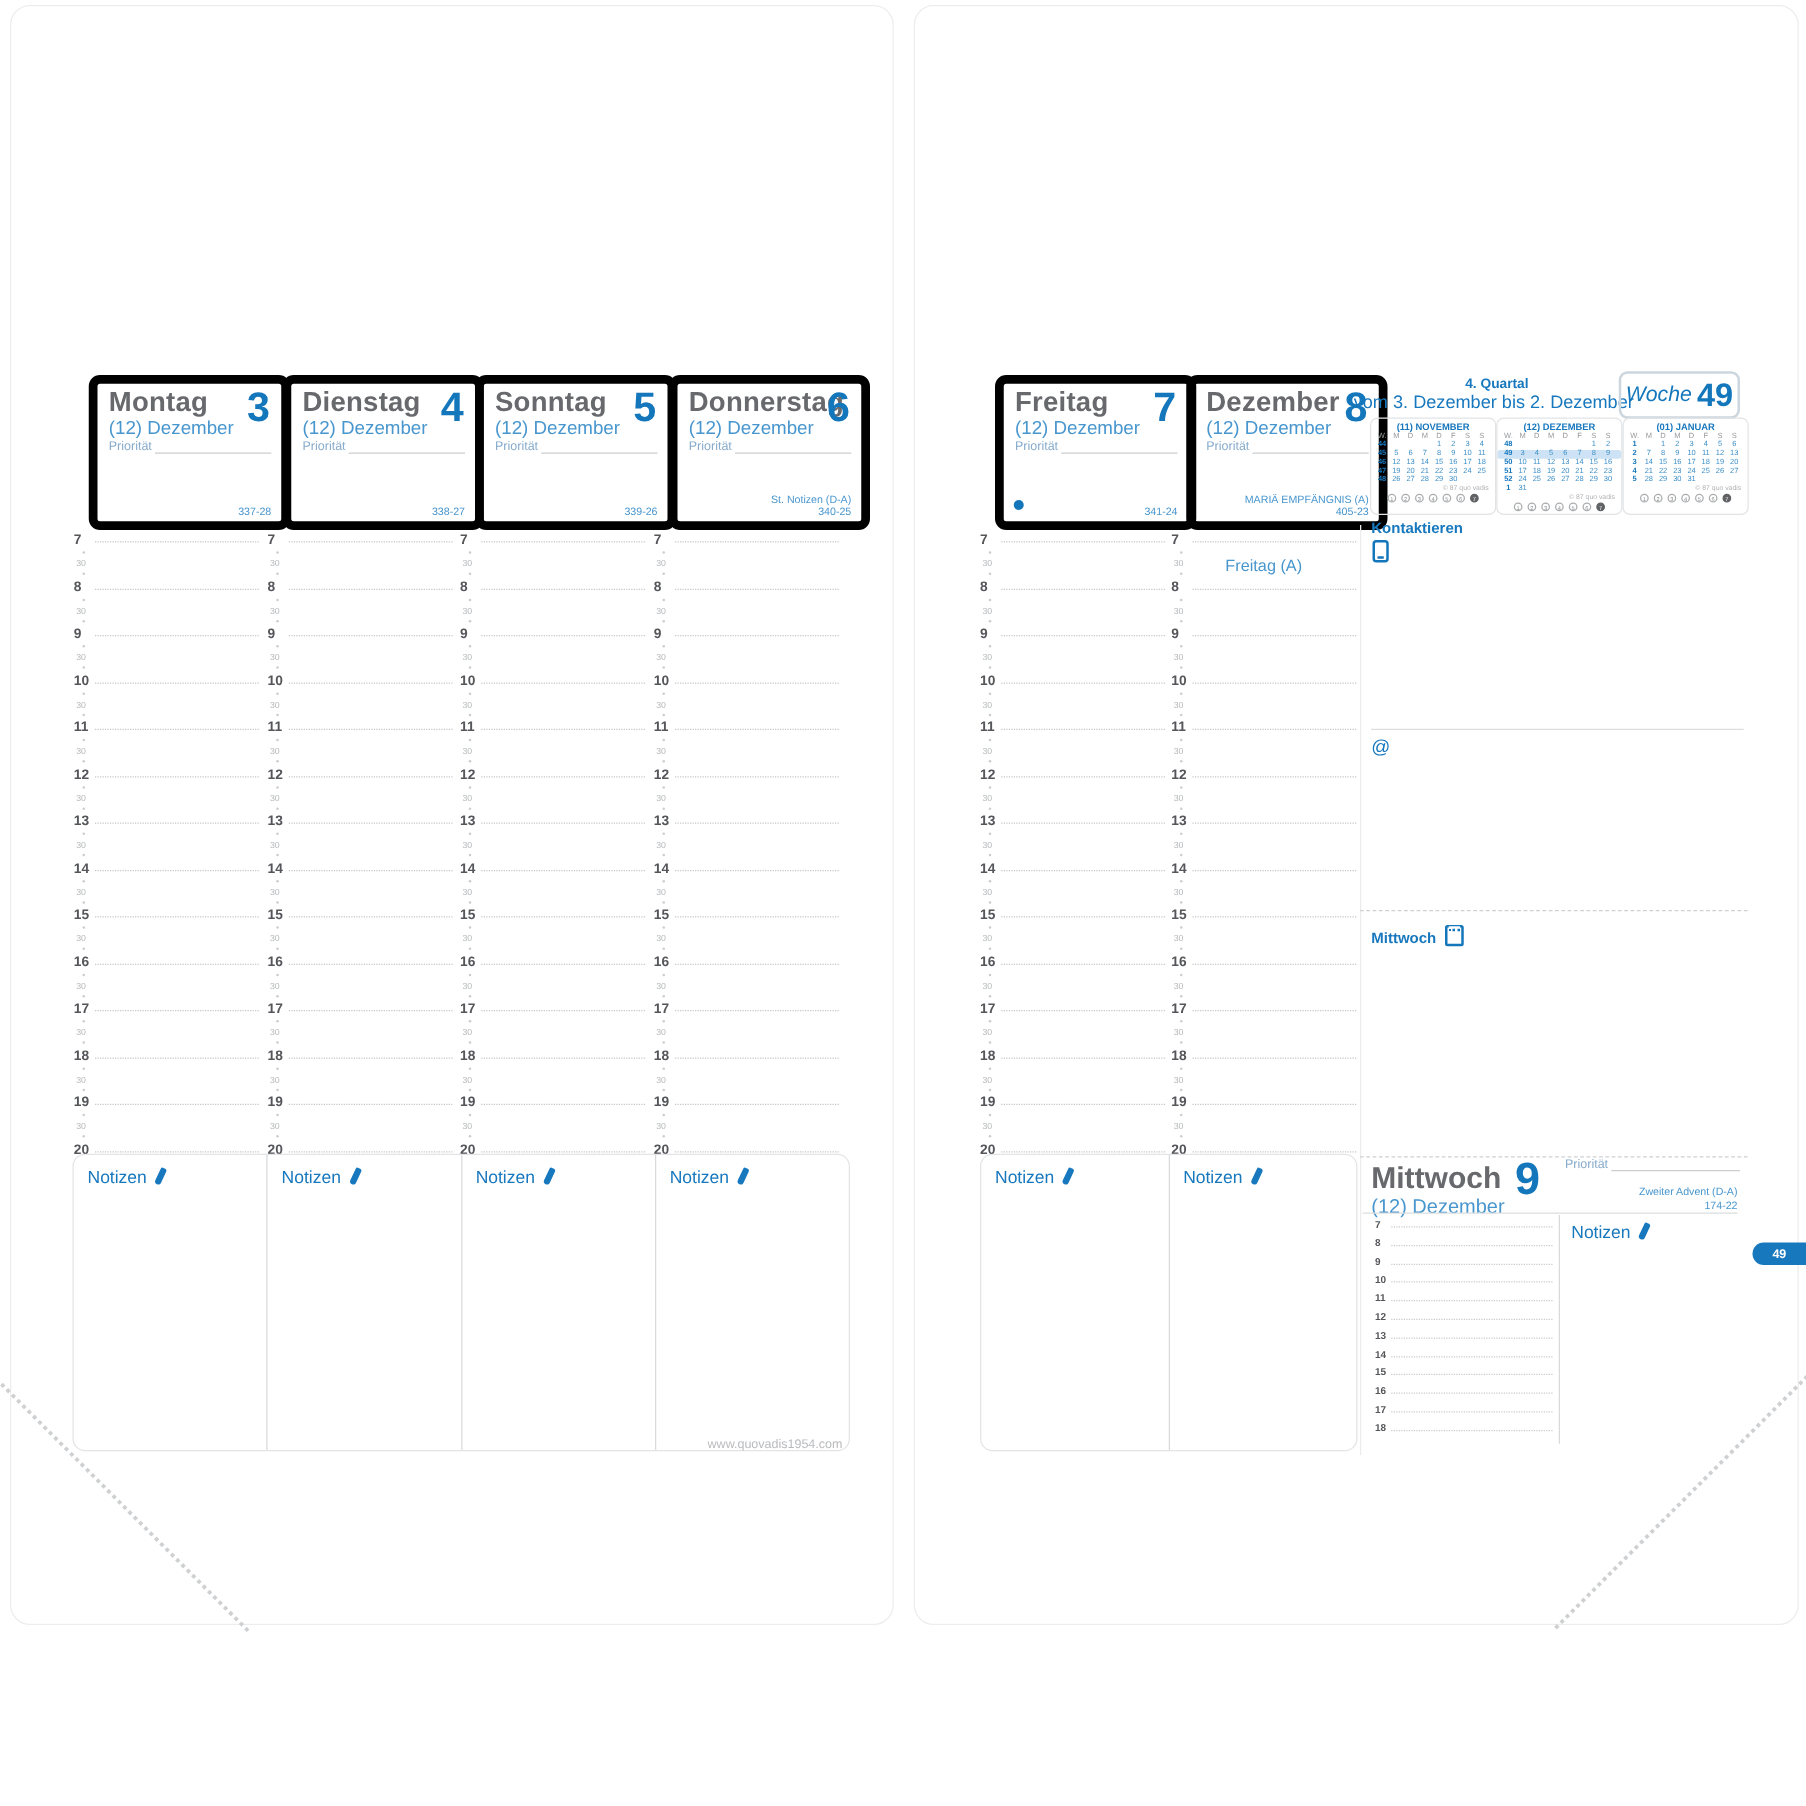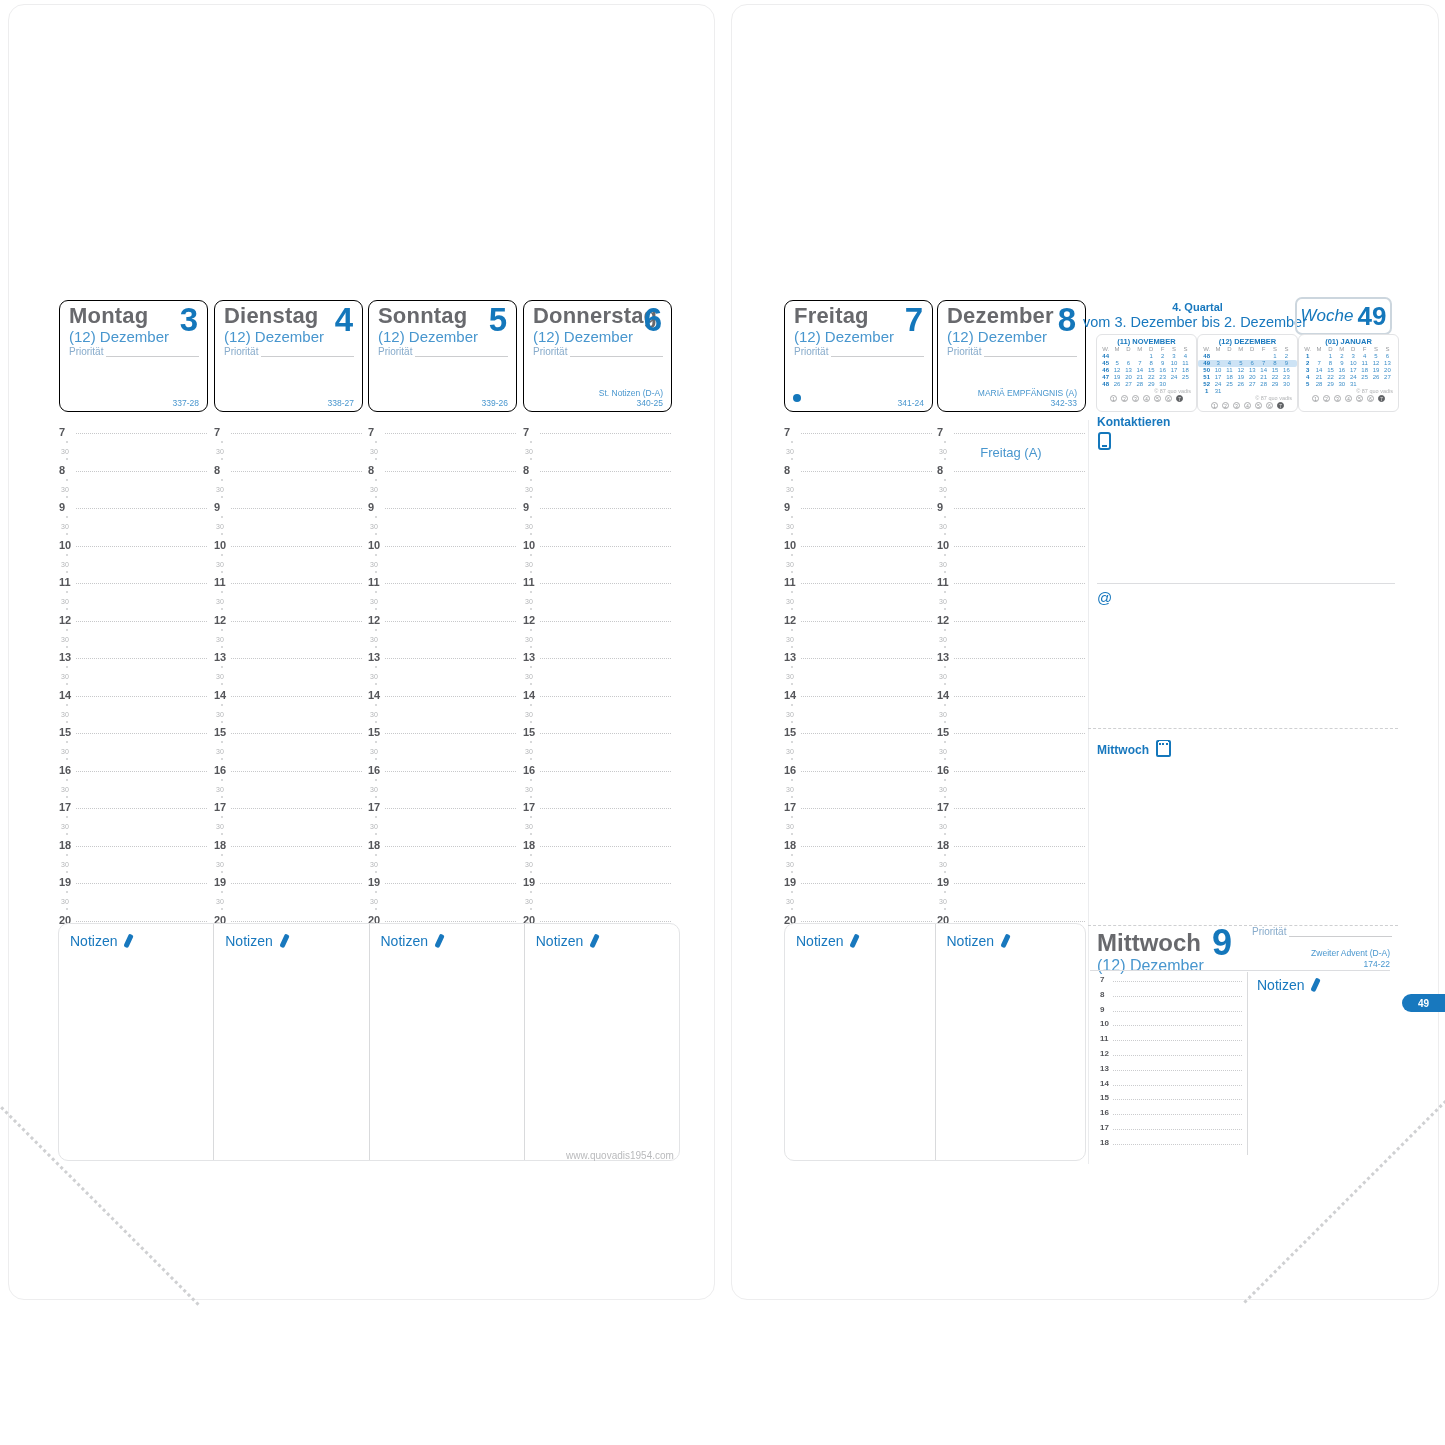--- a/index.html
+++ b/index.html
@@ -9,21 +9,21 @@
   }
   .page{position:absolute;top:4px;height:1294px;background:#fff;border:1px solid #ededee;border-radius:16px;}
   #page-left{left:8px;width:705px;}
   #page-right{left:731px;width:706px;}
   .corner-dash{position:absolute;width:285px;height:0;border-top:3px dotted #cfd0d2;}
   #corner-left{left:-2px;top:1102px;transform:rotate(45deg);transform-origin:left top;}
   #corner-right{left:1447px;top:1102px;transform:rotate(135deg);transform-origin:left top;}
 
   
   .day-col{position:absolute;top:300px;width:148px;}
-  .day-head{position:absolute;left:0;top:0;width:147px;height:110px;border:1px solid #000000;border-radius:9px;}
+  .day-head{position:absolute;left:12px;top:0;width:147px;height:110px;border:7px solid #000000;border-radius:9px;}
   .day-name{position:absolute;left:9px;top:2px;font-size:22px;font-weight:bold;color:#68696d;letter-spacing:.2px;}
   .day-num{position:absolute;right:9px;top:0px;font-size:33px;font-weight:bold;color:#1477bb;}
   .day-month{position:absolute;left:9px;top:27px;font-size:15px;color:#4896ce;}
   .prio{position:absolute;left:9px;top:45px;right:8px;display:flex;align-items:flex-end;font-size:10px;color:#87abcb;}
   .prio-line{flex:1;border-bottom:1px solid #cccdcf;height:10px;margin-left:3px;}
   .day-holiday{position:absolute;right:8px;bottom:13px;font-size:8.5px;color:#4896ce;text-align:right;}
   .day-code{position:absolute;right:8px;bottom:3px;font-size:8.5px;color:#4896ce;}
   .moon-dot{position:absolute;left:8px;bottom:9px;width:8px;height:8px;border-radius:50%;background:#1477bb;}
 
   .time-grid{position:absolute;left:0;top:126px;width:148px;height:500px;}
@@ -653,21 +653,21 @@
 <div class="day-col" style="left:937px">
     <div class="day-head">
       <div class="day-name">Dezember</div>
       <div class="day-num">8</div>
       <div class="day-month">(12) Dezember</div>
       <div class="prio">
         <div>Priorität</div>
         <div class="prio-line"></div>
       </div>
       <div class="day-holiday">MARIÄ EMPFÄNGNIS (A)</div>
-      <div class="day-code">342-33</div>
+      <div class="day-code">405-23</div>
     </div>
     <div class="time-grid">
       <div class="hour-row" style="top: 0px;">
         <div class="hour-label">7</div>
         <div class="hour-line"></div>
       </div>
       <div class="half-label" style="top: 22px;">30</div>
       <div class="qdot" style="top: 15px;"></div>
       <div class="qdot" style="top: 32px;"></div>
       <div class="hour-row" style="top: 37.5px;">

